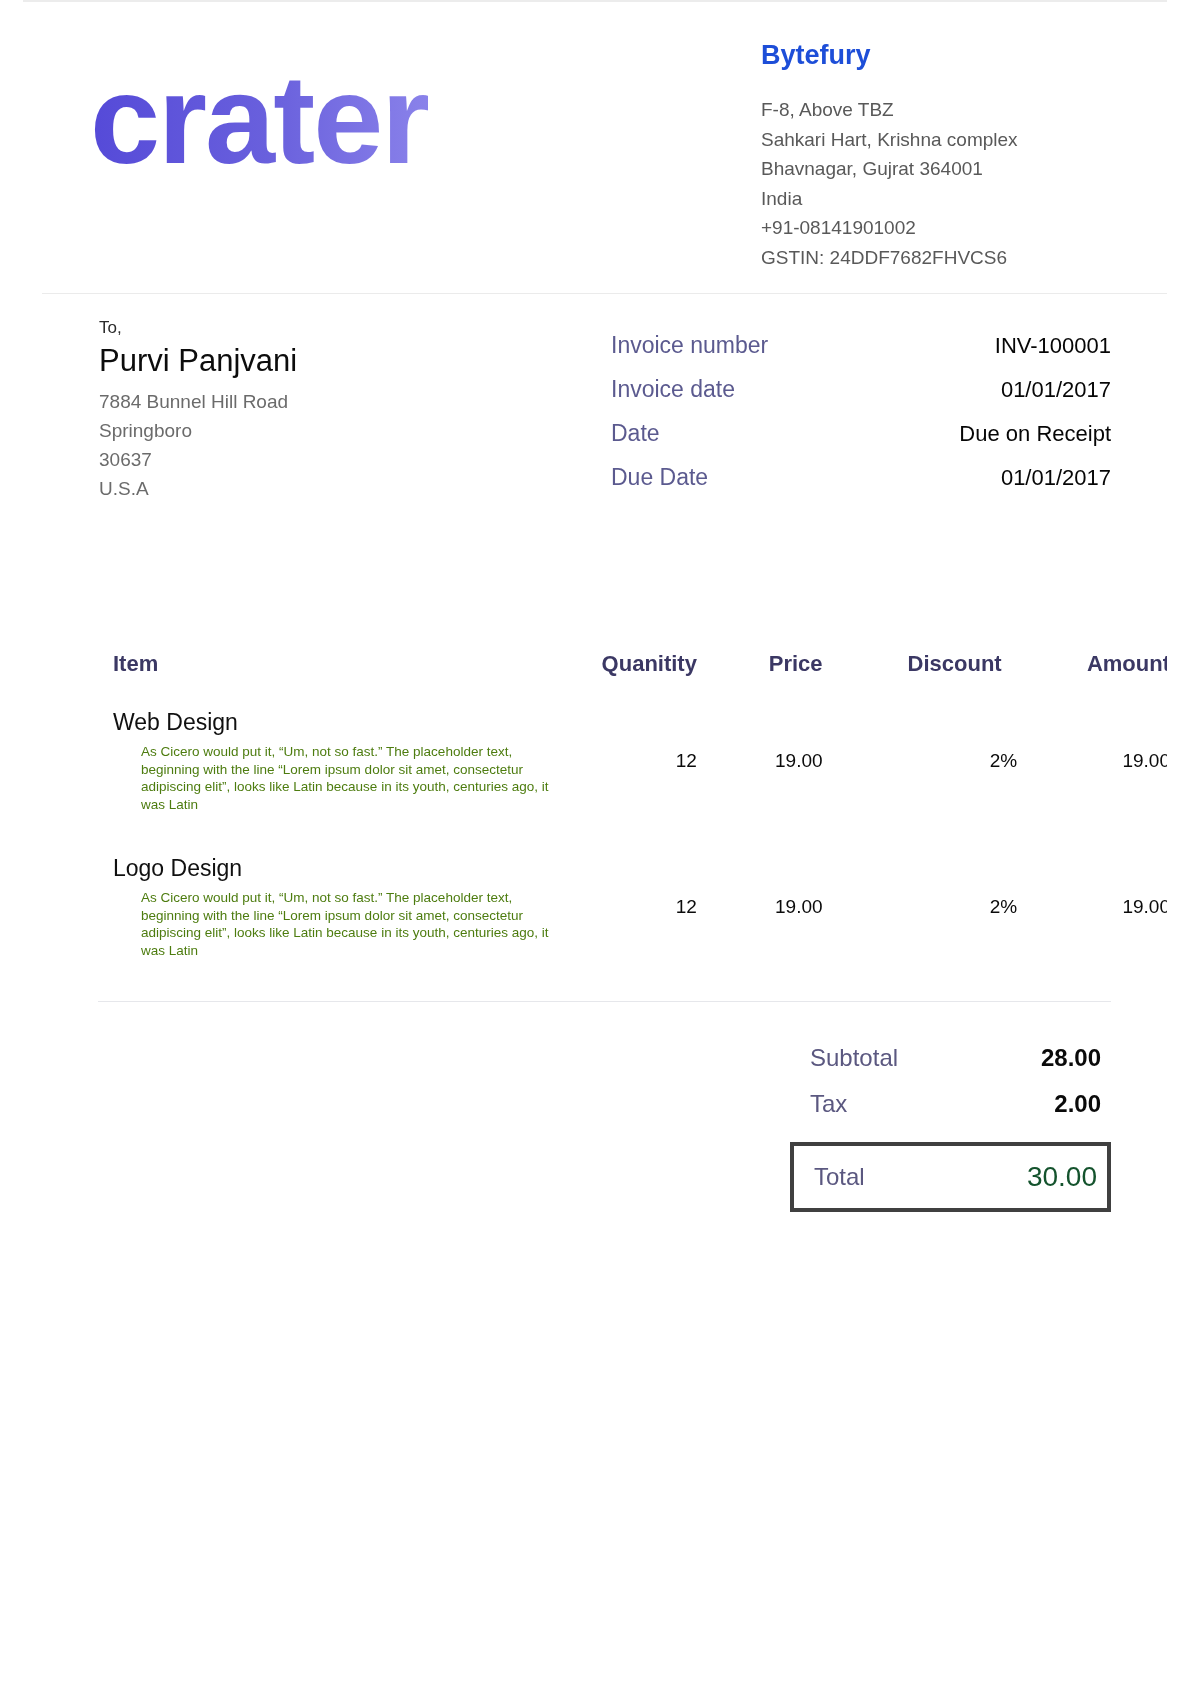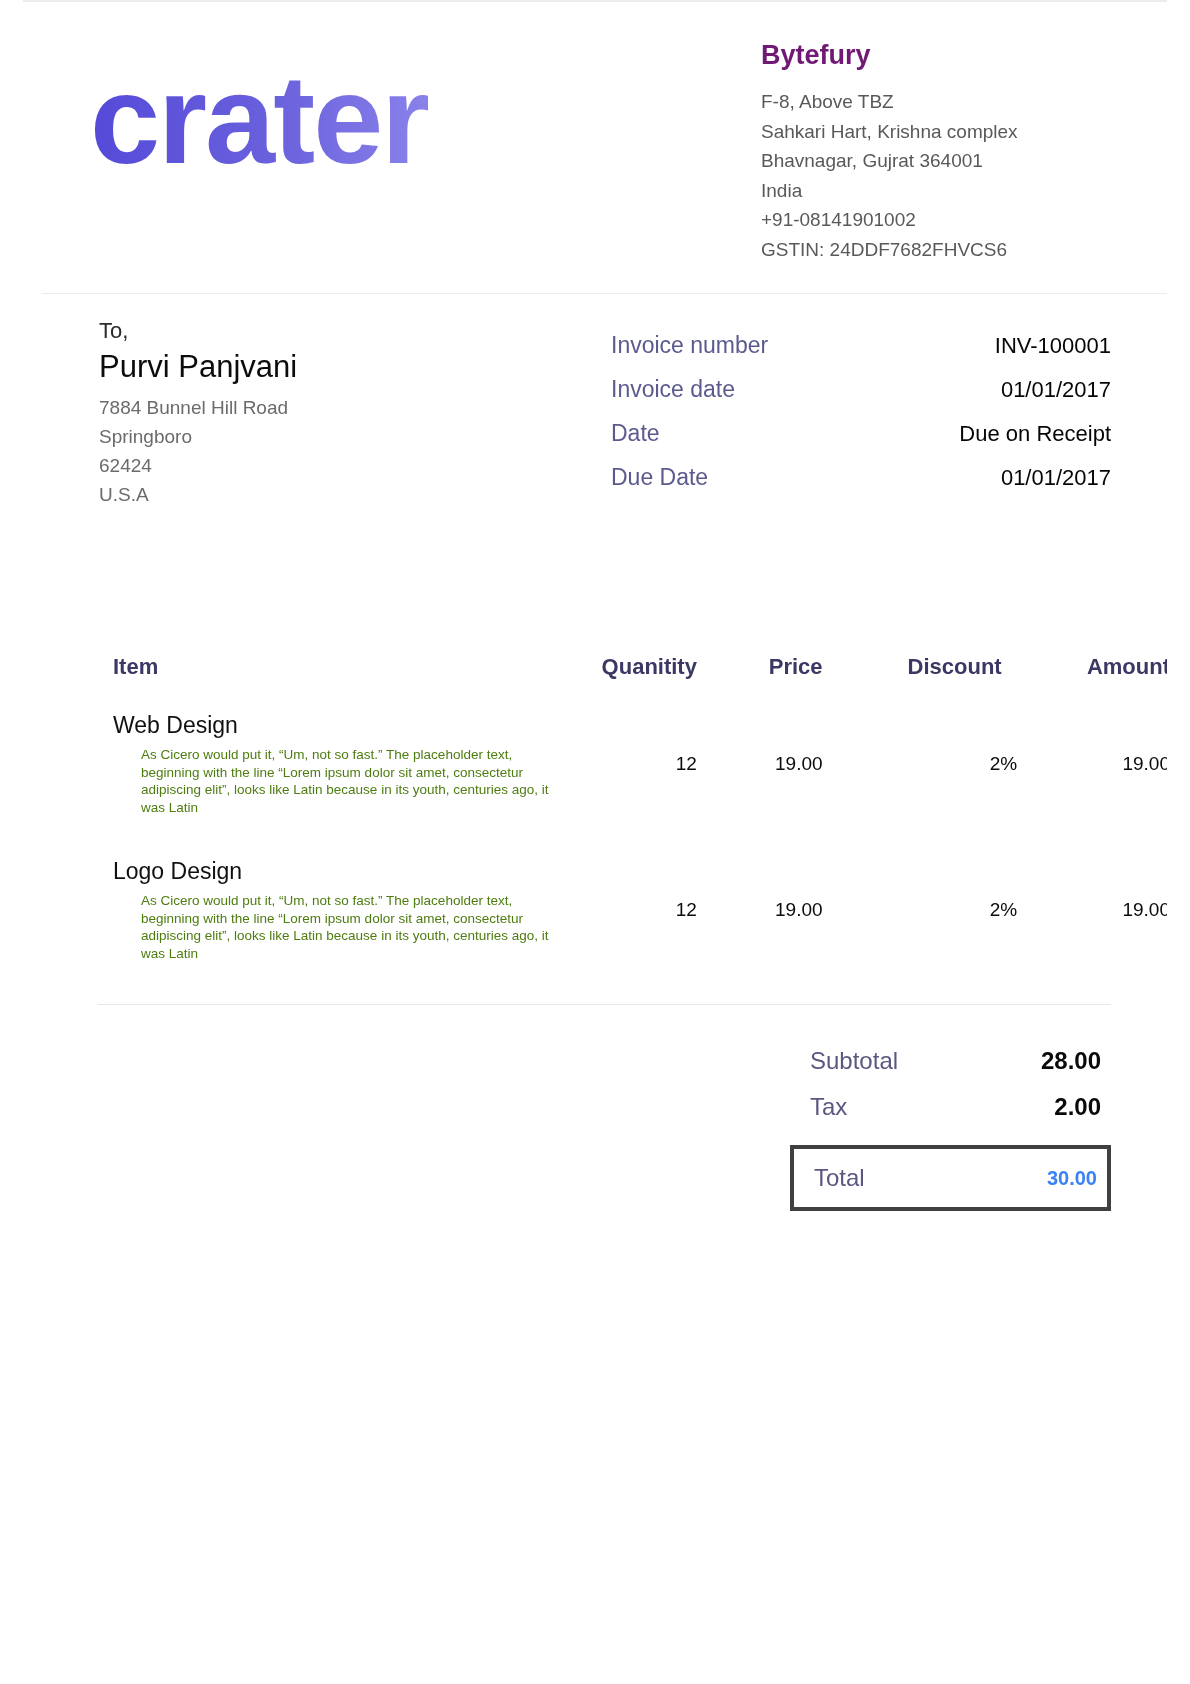--- a/index.html
+++ b/index.html
@@ -15,26 +15,26 @@
   .logo { position:relative; margin-top:52px; font-size:126px; font-weight:800;
           letter-spacing:-2px; line-height:1.05;
           background:linear-gradient(90deg,#554ad8 0%, #6a61dd 55%, #8a82ea 100%);
           -webkit-background-clip:text; background-clip:text; color:transparent;
           user-select:none; }
   .logo-cut { position:absolute; background:#ffffff; border-radius:4px; }
   .cut-c1 { left:47px;  top:14px; width:9px; height:52px; transform:rotate(30deg); }
   .cut-c2 { left:17px;  top:80px; width:9px; height:52px; transform:rotate(30deg); }
   .cut-r1 { left:388px; top:34px; width:9px; height:56px; transform:rotate(30deg); }
   .company { width:350px; margin-top:38px; }
-  .company-name { font-size:27px; font-weight:700; color:#701a75; margin-bottom:16px; }
+  .company-name { font-size:27px; font-weight:700; color:#1d4ed8; margin-bottom:24px; }
   .company-line { font-size:19px; color:#595959; line-height:29.5px; }
 
   
   .billing { display:flex; justify-content:space-between; padding:24px 56px 0 57px; }
-  .to-label { font-size:22px; color:#2b2b2b; margin-bottom:5px; }
+  .to-label { font-size:17px; color:#2b2b2b; margin-bottom:5px; }
   .customer-name { font-size:31px; font-weight:500; color:#0c0c0c; margin-bottom:8px; }
   .customer-line { font-size:19px; color:#6b6b6b; line-height:29px; }
   .meta { width:500px; margin-top:12px;margin-left:31px; }
   .meta-row { display:flex; justify-content:space-between; align-items:baseline;
               margin-bottom:13px; line-height:30px; }
   .meta-label { font-size:23px; color:#5b5a8f; }
   .meta-value { font-size:22px; font-weight:500; color:#060606; }
 
   
   .items { margin:145px 56px 0 56px; width:1078px; border-collapse:collapse; }
@@ -55,21 +55,21 @@
   .totals-wrap { display:flex; justify-content:flex-end; padding:0 56px; margin-top:40px; }
   .totals { width:321px; }
   .t-row { display:flex; justify-content:space-between; align-items:baseline;
            padding:0 10px 0 20px; margin-bottom:14px; line-height:32px; }
   .t-label { font-size:24px; color:#5b5880; }
   .t-value { font-size:24px; font-weight:700; color:#0a0a0a; }
   .total-box { border:4px solid #404040; background:#fff; margin-top:22px;
                padding:15px 10px 15px 20px; display:flex; justify-content:space-between;
                align-items:center; }
   .total-label { font-size:24px; color:#5b5880; }
-  .total-value { font-size:20px; font-weight:700; color:#3b82f6; }
+  .total-value { font-size:28px; font-weight:400; color:#14532d; }
 </style>
 </head>
 <body>
 
 <div class="page">
 
   <div class="header">
     <div class="logo">crater</div>
     <span class="logo-cut cut-c1" style="left:95px;"></span>
     <span class="logo-cut cut-c2" style="left:65px;"></span>
@@ -84,21 +84,21 @@
       <div class="company-line">GSTIN: 24DDF7682FHVCS6</div>
     </div>
   </div>
 
   <div class="billing">
     <div class="bill-to">
       <div class="to-label">To,</div>
       <div class="customer-name">Purvi Panjvani</div>
       <div class="customer-line">7884 Bunnel Hill Road</div>
       <div class="customer-line">Springboro</div>
-      <div class="customer-line">62424</div>
+      <div class="customer-line">30637</div>
       <div class="customer-line">U.S.A</div>
     </div>
     <div class="meta">
       <div class="meta-row">
         <span class="meta-label">Invoice number</span>
         <span class="meta-value">INV-100001</span>
       </div>
       <div class="meta-row">
         <span class="meta-label">Invoice date</span>
         <span class="meta-value">01/01/2017</span>

